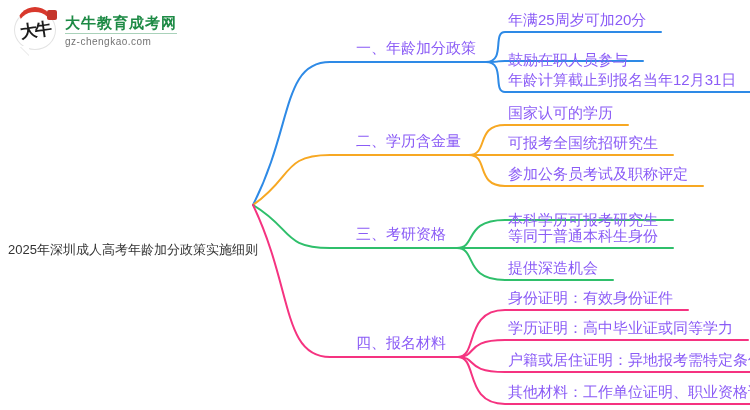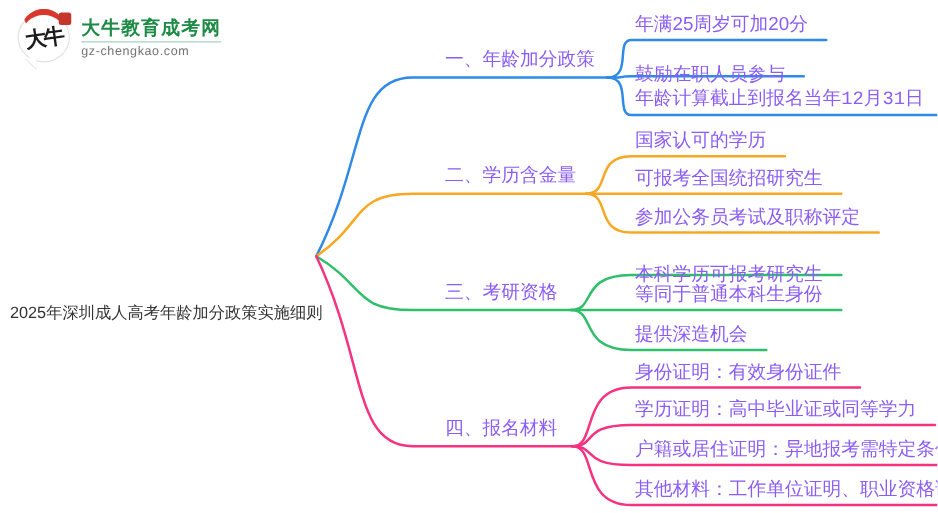--- a/index.html
+++ b/index.html
@@ -84,21 +84,21 @@
       <path d="M458,357 C478,357 464,340 505,340 L748,340" fill="none" stroke="#f53380" stroke-width="2" stroke-linecap="round"></path>
       <path d="M458,357 C478,357 464,372 505,372 L778,372" fill="none" stroke="#f53380" stroke-width="2" stroke-linecap="round"></path>
       <path d="M458,357 C478,357 464,404 505,404 L808,404" fill="none" stroke="#f53380" stroke-width="2" stroke-linecap="round"></path>
     </svg>
 
   <div class="central-topic">2025年深圳成人高考年龄加分政策实施细则</div>
 
 <div class="node-label" style="left: 356px; top: 39px;">一、年龄加分政策</div>
     <div class="node-label" style="left: 508px; top: 11px;">年满25周岁可加20分</div>
     <div class="node-label" style="left: 508px; top: 40px; margin-top: 11px;">鼓励在职人员参与</div>
-    <div class="node-label" style="left: 508px; top: 71px; font-family: Liberation Mono, monospace;">年龄计算截止到报名当年12月31日</div>
+    <div class="node-label" style="left: 508px; top: 71px;">年龄计算截止到报名当年12月31日</div>
     <div class="node-label" style="left: 356px; top: 132px;">二、学历含金量</div>
     <div class="node-label" style="left: 508px; top: 104px;">国家认可的学历</div>
     <div class="node-label" style="left: 508px; top: 134px;">可报考全国统招研究生</div>
     <div class="node-label" style="left: 508px; top: 165px;">参加公务员考试及职称评定</div>
     <div class="node-label" style="left: 356px; top: 225px;">三、考研资格</div>
     <div class="node-label" style="left: 508px; top: 199px; margin-top: 12px;">本科学历可报考研究生</div>
     <div class="node-label" style="left: 508px; top: 227px;">等同于普通本科生身份</div>
     <div class="node-label" style="left: 508px; top: 259px;">提供深造机会</div>
     <div class="node-label" style="left: 508px; top: 289px;">身份证明：有效身份证件</div>
     <div class="node-label" style="left: 356px; top: 334px;">四、报名材料</div>

